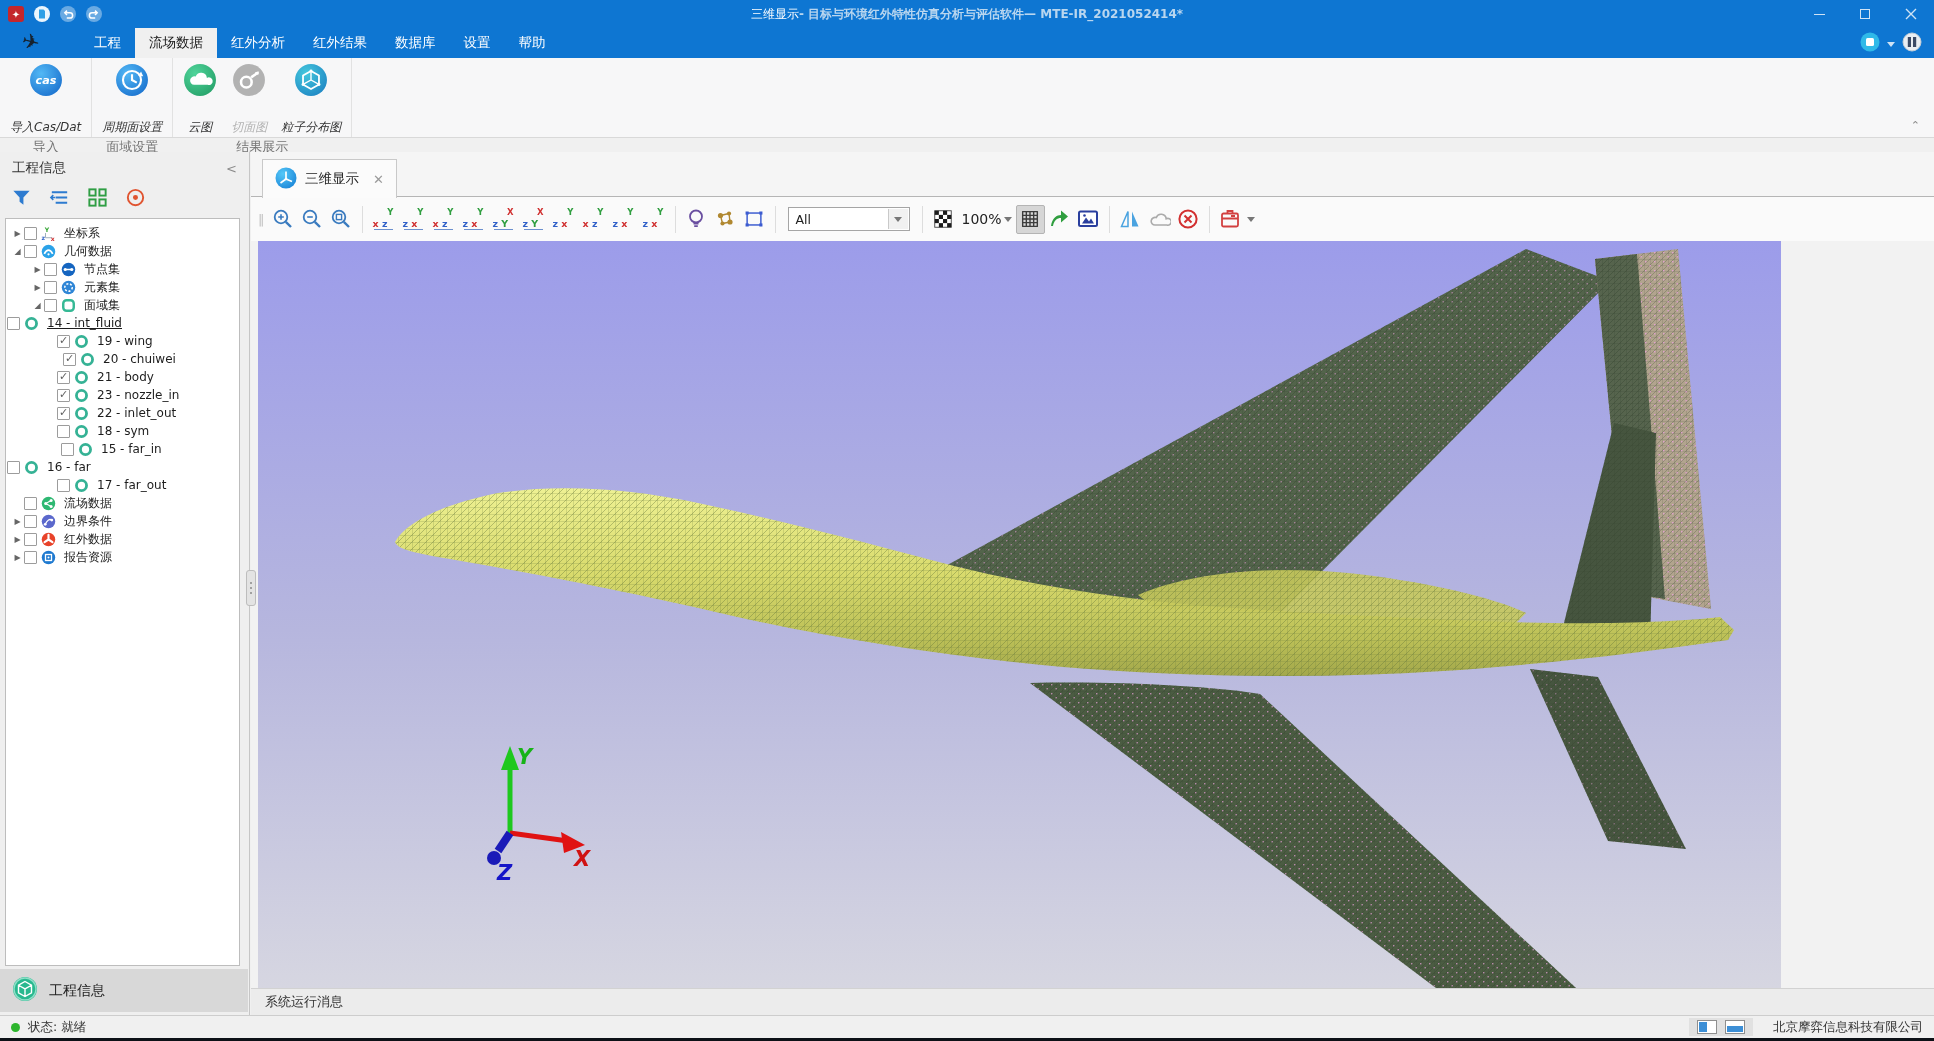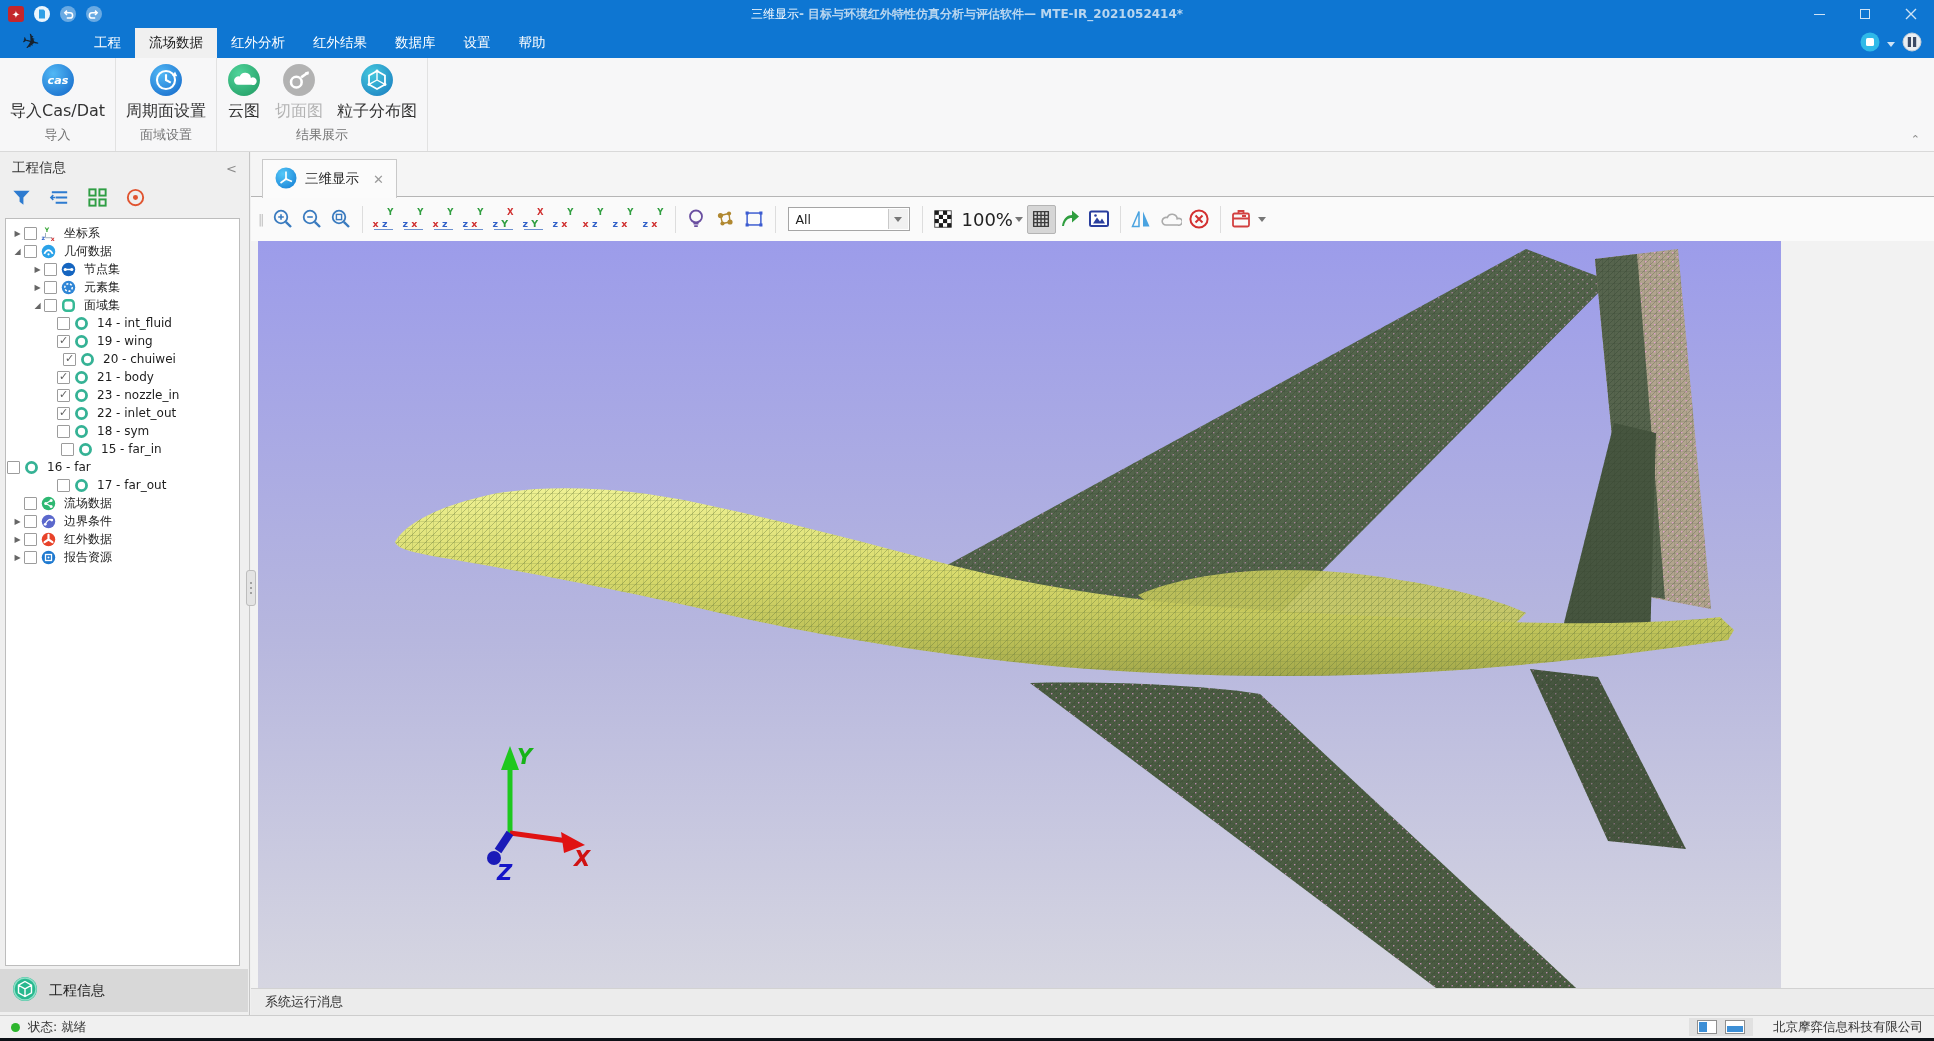--- a/index.html
+++ b/index.html
@@ -25,26 +25,26 @@
 
   
   .menubar{position:absolute;left:0;top:28px;width:100%;height:30px;background:#0e76d2;}
   .logo{position:absolute;left:22px;top:2px;font-size:21px;color:#16222e;transform:rotate(14deg);}
   .menu-items{position:absolute;left:80px;top:0;height:30px;display:flex;}
   .menu-item{padding:0 14px;display:flex;align-items:center;color:#fff;font-size:13.5px;white-space:nowrap;}
   .menu-item.active{background:#f0f0f0;color:#1a1a1a;}
   .menu-right{position:absolute;right:12px;top:4px;display:flex;align-items:center;gap:7px;}
 
   
-  .ribbon{position:absolute;left:0;top:58px;width:100%;height:94px;background:#f7f7f8;border-bottom:1px solid #d9d9d9;box-sizing:border-box;}
+  .ribbon{position:absolute;left:0;top:58px;width:100%;height:80px;background:#f7f7f8;border-bottom:1px solid #d9d9d9;box-sizing:border-box;}
   .ribbon-groups{display:flex;height:100%;}
   .rgroup{display:flex;flex-direction:column;border-right:1px solid #e2e2e2;padding:0 3px;}
   .rbuttons{flex:1;display:flex;align-items:flex-start;justify-content:center;padding-top:5px;}
   .rbtn{display:flex;flex-direction:column;align-items:center;padding:0 7px;}
-  .rbtn .rlabel{font-size:16px;color:#333;margin-top:0;white-space:nowrap;}
+  .rbtn .rlabel{font-size:12px;color:#333;margin-top:18px;white-space:nowrap;font-style:italic;}
   .rbtn.disabled .rlabel{color:#b3b3b3;}
   .rgroup-label{text-align:center;font-size:13px;color:#737373;padding:2px 0 7px;}
   .ribbon-collapse{position:absolute;right:14px;bottom:5px;color:#8a8a8a;font-size:11px;}
 
   
   .left-panel{position:absolute;left:0;top:152px;width:250px;height:863px;background:#efefef;
               border-right:1px solid #c6c6c6;box-sizing:border-box;}
   .panel-header{height:32px;display:flex;align-items:center;justify-content:space-between;
                 padding:0 12px 0 12px;font-size:13.5px;color:#333;}
   .panel-collapse{color:#8a8a8a;font-size:13px;}
@@ -75,21 +75,21 @@
   .tsep{width:1px;height:27px;background:#ddd;margin:0 6px;flex:none;}
   .viewbtn{width:24px;height:24px;position:relative;flex:none;margin:0 3px;}
   .viewbtn .sup{position:absolute;top:0;right:2px;font-size:8.5px;font-weight:bold;}
   .viewbtn .mrow{position:absolute;bottom:2px;left:1px;font-size:9.5px;font-weight:bold;}
   .viewbtn .edge{position:absolute;left:2px;right:3px;bottom:1px;border-bottom:1.5px solid #6b8fce;}
   .c-r{color:#d03030;} .c-g{color:#2f9e3f;} .c-b{color:#3060c8;}
   .combo{width:122px;height:24px;background:#fff;border:1px solid #a5a5a5;display:flex;align-items:center;
          font-size:12.5px;color:#222;padding-left:7px;position:relative;margin:0 6px;flex:none;box-sizing:border-box;}
   .combo-btn{position:absolute;right:1px;top:1px;bottom:1px;width:19px;background:#f1f1f1;
              border-left:1px solid #c9c9c9;display:flex;align-items:center;justify-content:center;}
-  .zoomval{font-size:18px;color:#222;display:flex;align-items:center;gap:2px;margin:0 4px;flex:none;}
+  .zoomval{font-size:14px;color:#222;display:flex;align-items:center;gap:2px;margin:0 4px;flex:none;}
   .caret{width:0;height:0;border-left:4px solid transparent;border-right:4px solid transparent;border-top:5px solid #777;}
   .viewport{position:absolute;left:7px;top:89px;width:1523px;height:747px;
             background:linear-gradient(#9c9cea,#b6b6de 52%,#d6d6e1);}
   .viewport svg.scene{position:absolute;left:0;top:0;}
   .msgbar{position:absolute;left:0;right:0;bottom:0;height:27px;background:#ececec;border-top:1px solid #d2d2d2;
           display:flex;align-items:center;padding-left:14px;font-size:13px;color:#333;box-sizing:border-box;}
 
   .splitter{position:absolute;left:246px;top:570px;width:8px;height:34px;background:#e3e3e3;border:1px solid #bdbdbd;
             border-radius:3px;display:flex;flex-direction:column;align-items:center;justify-content:center;gap:3px;z-index:5;}
   .splitter i{width:2px;height:2px;border-radius:50%;background:#8a8a8a;display:block;}
@@ -356,21 +356,21 @@
         <div class="tree-row" style="padding-left: 26px;">
           <span class="expander">◢</span>
           <span class="cb"></span>
           <span class="ticon">
             <svg viewBox="0 0 16 16" width="15" height="15">
               <rect x="2.4" y="2.4" width="11.2" height="11.2" rx="3.5" fill="none" stroke="#35b995" stroke-width="2.6"></rect>
             </svg>
           </span>
           <span>面域集</span>
         </div>
-        <div class="tree-row" style="padding-left: 50px;">
+        <div class="tree-row" style=" text-decoration: underline;">
           <span class="cb"></span>
           <span class="ticon">
             <svg viewBox="0 0 16 16" width="15" height="15">
               <circle cx="8" cy="8" r="5.4" fill="none" stroke="#35b295" stroke-width="3"></circle>
             </svg>
           </span>
           <span>14 - int_fluid</span>
         </div>
         <div class="tree-row" style="padding-left: 50px;">
           <span class="cb checked"></span>

